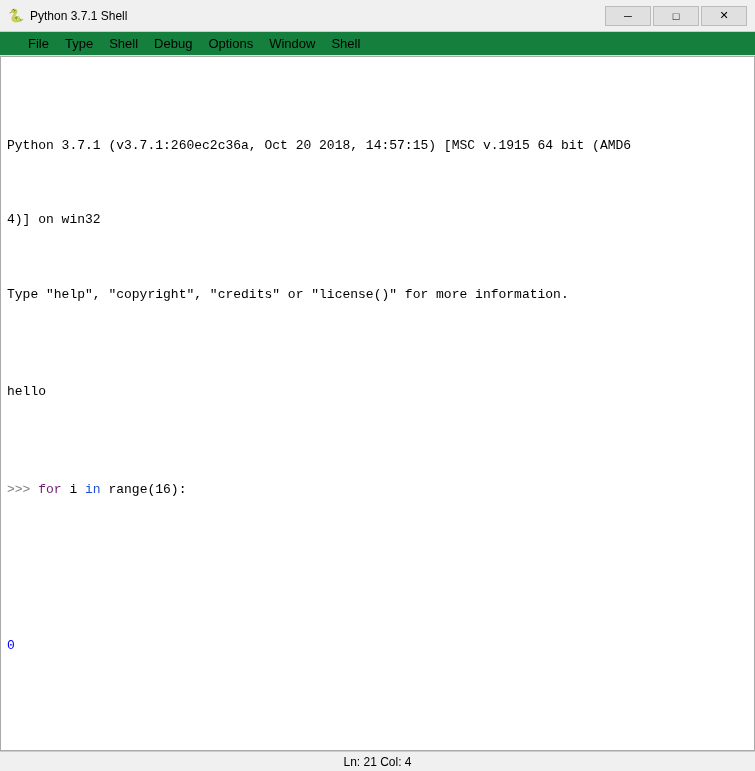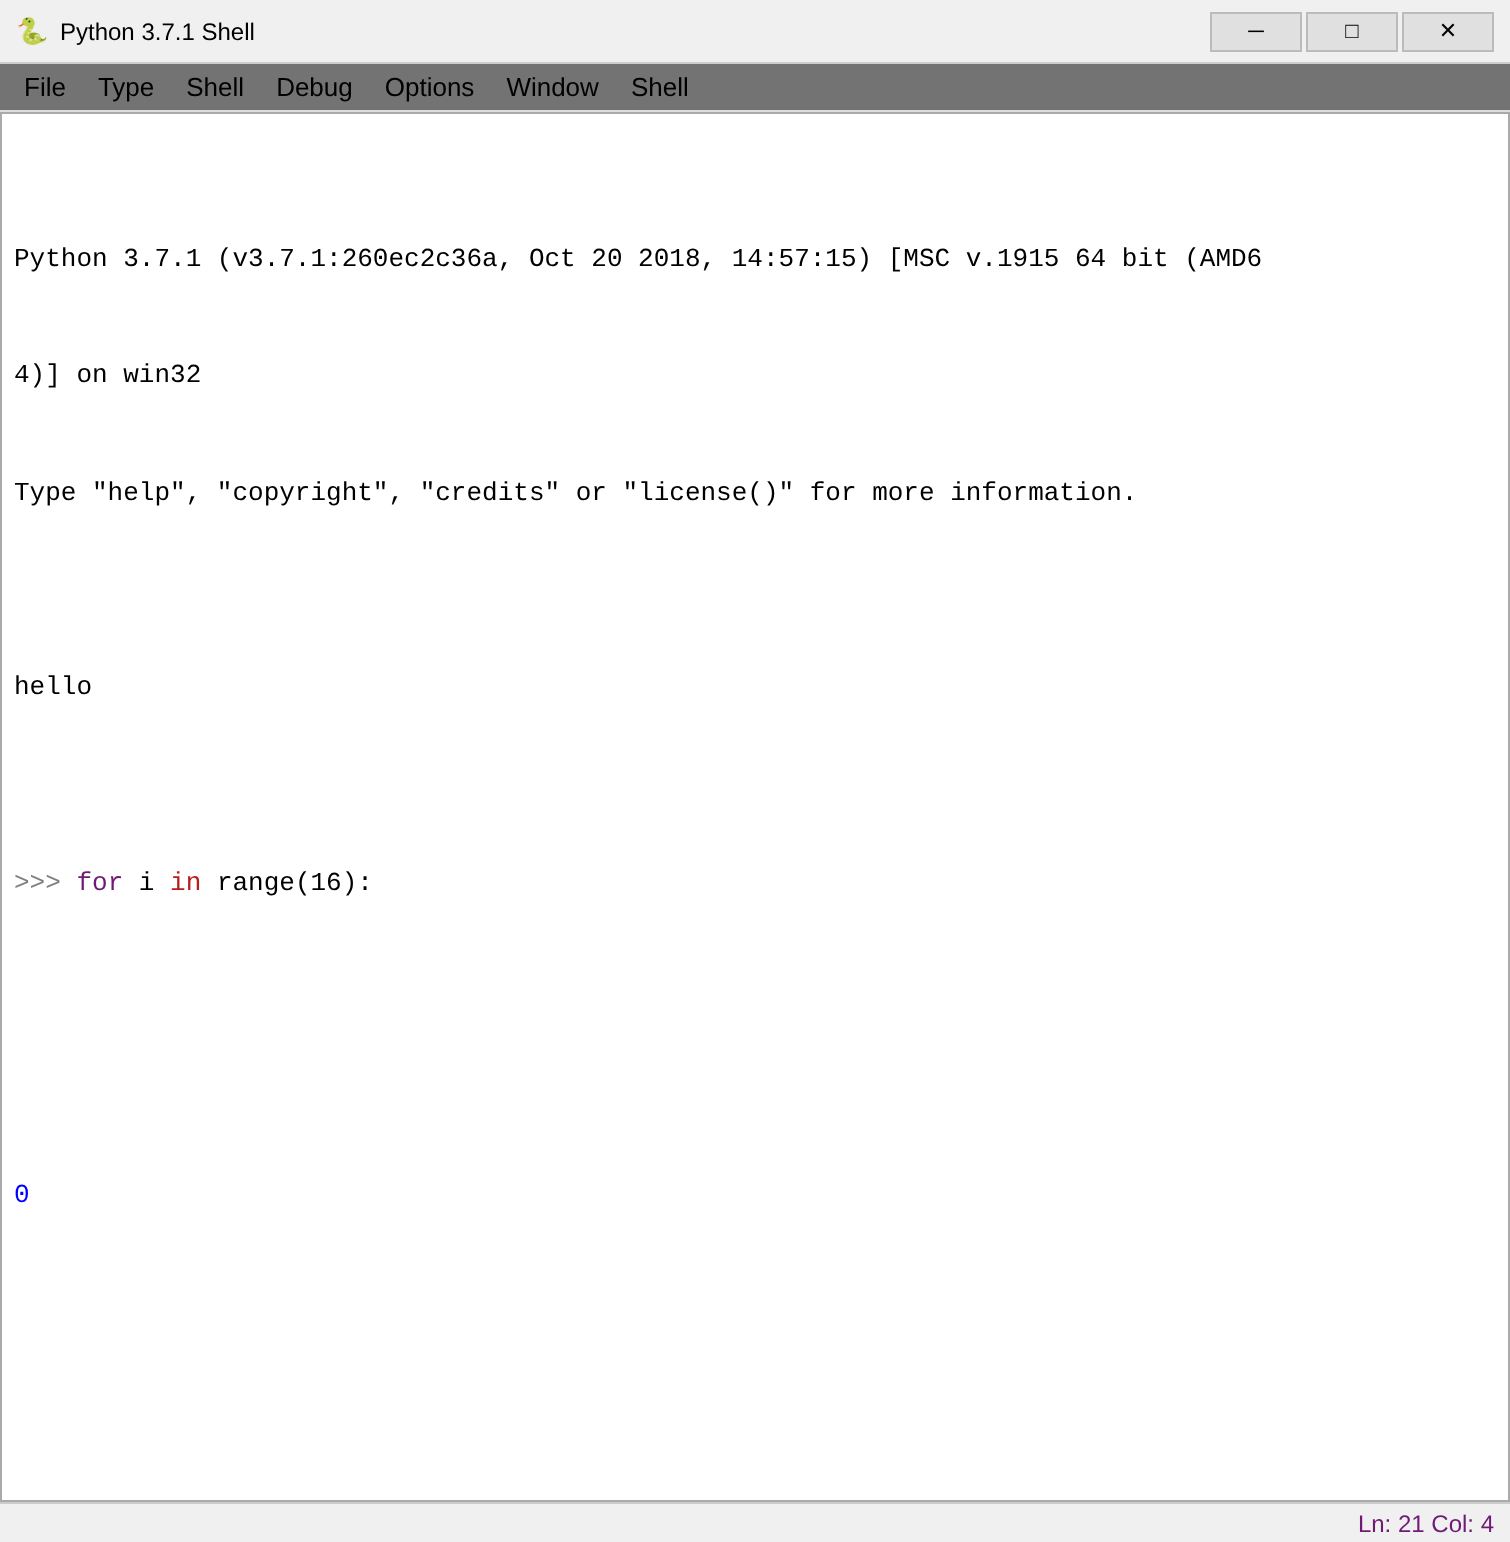--- a/index.html
+++ b/index.html
@@ -53,24 +53,24 @@
       background: #e0e0e0;
       border: 1px solid #bbb;
       display: flex;
       align-items: center;
       justify-content: center;
       cursor: pointer;
       font-size: 11px;
     }
 
     .menu-bar {
-      background: #737373;
+      background: #15803d;
       display: flex;
       align-items: center;
-      padding: 0 4px;
+      padding: 0 20px;
       height: 24px;
       border-bottom: 1px solid #ddd;
       font-family: 'Segoe UI', Arial, sans-serif;
       font-size: 13px;
     }
 
     .menu-item {
       padding: 2px 8px;
       cursor: pointer;
       height: 100%;
@@ -92,31 +92,31 @@
     .shell-output {
       flex: 1;
       padding: 4px 6px;
       overflow-y: auto;
       overflow-x: auto;
       white-space: pre;
       line-height: 1.5;
       color: #000;
       font-size: 13px;
     }
-    .line-info { color: #000; }
+    .line-info { color: #000; margin-top: 16px; }
 
     .status-bar {
       background: #f0f0f0;
       border-top: 1px solid #ccc;
       padding: 1px 8px;
       font-family: 'Segoe UI', Arial, sans-serif;
       font-size: 12px;
-      color: #701a75;
+      color: #000000;
       display: flex;
-      justify-content: flex-end;
+      justify-content: center;
       height: 20px;
       align-items: center;
     }
   </style>
 </head>
 <body>
 
 <div class="title-bar">
   <div class="title-bar-left">
     <span class="title-bar-icon">🐍</span>
@@ -143,21 +143,21 @@
   <div class="shell-output">
     
     <div class="line-info">Python 3.7.1 (v3.7.1:260ec2c36a, Oct 20 2018, 14:57:15) [MSC v.1915 64 bit (AMD6</div>
     <div class="line-info">4)] on win32</div>
     <div class="line-info">Type "help", "copyright", "credits" or "license()" for more information.</div>
 
     
     <div>hello</div>
 
     
-    <div><span style="color:#808080;">&gt;&gt;&gt; </span><span style="color:#701a75;">for</span><span> i </span><span style="color:#b91c1c;">in</span><span> range(16):</span></div>
+    <div><span style="color:#808080;">&gt;&gt;&gt; </span><span style="color:#701a75;">for</span><span> i </span><span style="color:#1d4ed8;">in</span><span> range(16):</span></div>
     <div>&nbsp;</div>
 
     
     <div style="color:#0000ff;">0</div>
     
     
     
     
     
     

